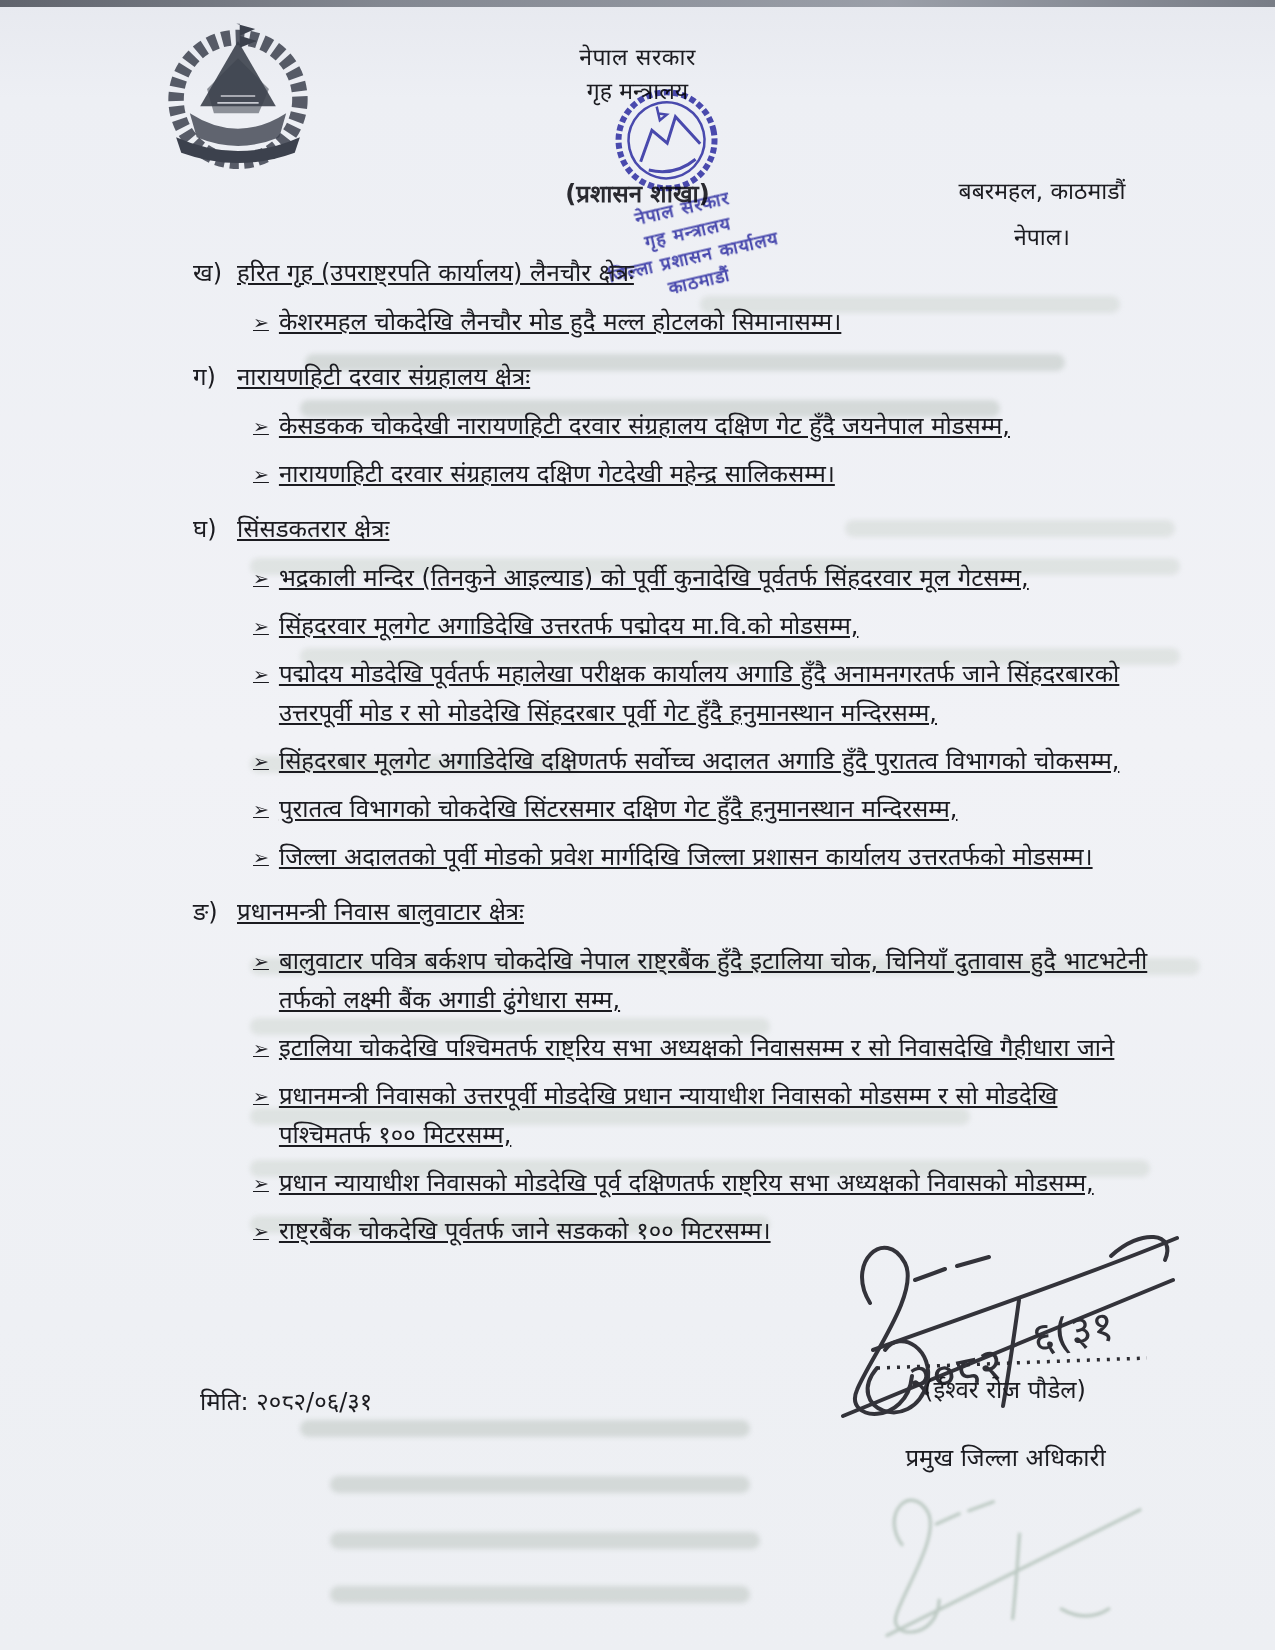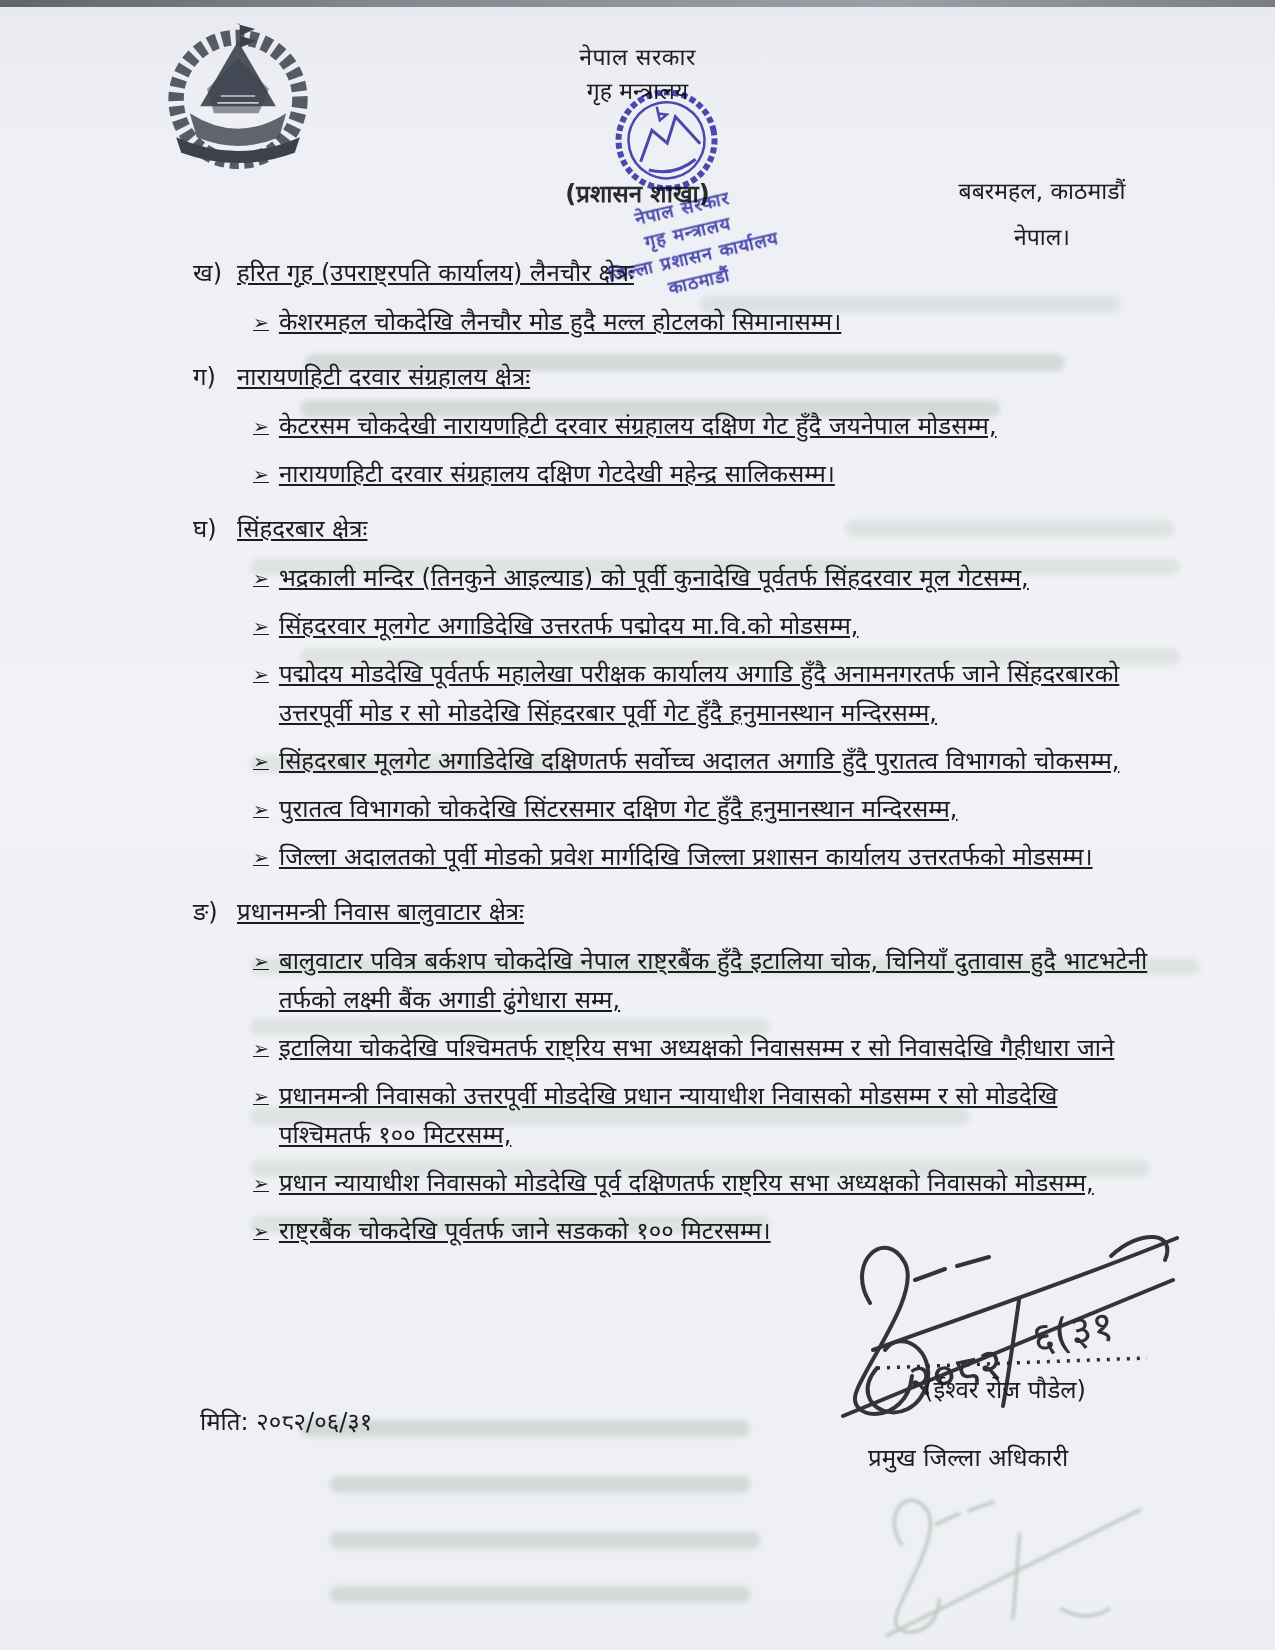--- a/index.html
+++ b/index.html
@@ -28,24 +28,24 @@
     letter-spacing:1px;filter:blur(.3px);}
   
   #body{position:absolute;left:193px;top:254px;width:1015px;font-size:24px;}
   .sec{margin-bottom:16px;text-decoration:underline;}
   .sec-title{line-height:39px;margin-bottom:10px;}
   .sec-label{display:inline-block;min-width:44px;}
   .item{display:flex;margin-bottom:9px;padding-left:60px;}
   .arrow{margin-right:10px;font-size:19px;line-height:39px;color:#24242a;}
   .line{line-height:39px;}
   
-  .date-line{position:absolute;left:200px;top:1384px;font-size:24px;margin-top:20px;}
+  .date-line{position:absolute;left:200px;top:1384px;font-size:24px;}
   .sig-svg{position:absolute;left:815px;top:1208px;width:380px;height:240px;}
   .sig-name{position:absolute;left:885px;top:1372px;width:240px;text-align:center;font-size:24px;}
-  .sig-title{position:absolute;left:868px;top:1440px;width:275px;text-align:left;font-size:24px;}
+  .sig-title{position:absolute;left:868px;top:1440px;width:275px;text-align:center;font-size:24px;}
   .ghost-sig{position:absolute;left:845px;top:1462px;width:330px;height:190px;
     opacity:.45;filter:blur(1.5px);transform:rotate(-4deg);}
   
   .bleed{position:absolute;height:17px;border-radius:9px;
     background:rgba(143,158,137,.17);filter:blur(2.5px);}
   .bleed.dk{background:rgba(130,148,128,.24);}
 </style>
 </head>
 <body>
 
@@ -122,36 +122,36 @@
     </section>
 
     <section class="sec">
       <div class="sec-title">
         <span class="sec-label">ग)</span><span class="sec-heading-text">नारायणहिटी दरवार संग्रहालय क्षेत्रः</span>
       </div>
       <div class="items">
     <div class="item">
       <span class="arrow">➢</span>
       <div class="lines">
-              <div class="line">केटरसम चोकदेखी नारायणहिटी दरवार संग्रहालय दक्षिण गेट हुँदै जयनेपाल मोडसम्म,</div>
+              <div class="line">केसडकक चोकदेखी नारायणहिटी दरवार संग्रहालय दक्षिण गेट हुँदै जयनेपाल मोडसम्म,</div>
             </div>
     </div>
 
     <div class="item">
       <span class="arrow">➢</span>
       <div class="lines">
               <div class="line">नारायणहिटी दरवार संग्रहालय दक्षिण गेटदेखी महेन्द्र सालिकसम्म।</div>
             </div>
     </div>
   </div>
     </section>
 
     <section class="sec">
       <div class="sec-title">
-        <span class="sec-label">घ)</span><span class="sec-heading-text">सिंहदरबार क्षेत्रः</span>
+        <span class="sec-label">घ)</span><span class="sec-heading-text">सिंसडकतरार क्षेत्रः</span>
       </div>
       <div class="items">
     <div class="item">
       <span class="arrow">➢</span>
       <div class="lines">
               <div class="line">भद्रकाली मन्दिर (तिनकुने आइल्याड) को पूर्वी कुनादेखि पूर्वतर्फ सिंहदरवार मूल गेटसम्म,</div>
             </div>
     </div>
 
     <div class="item">

